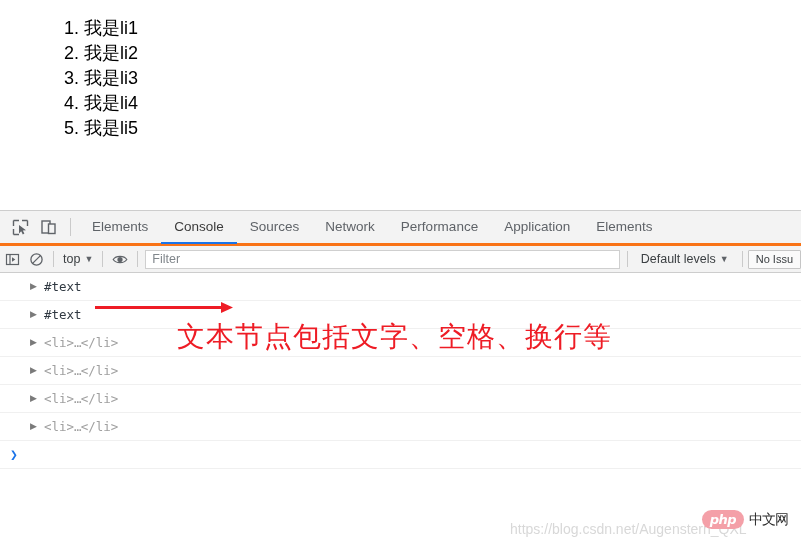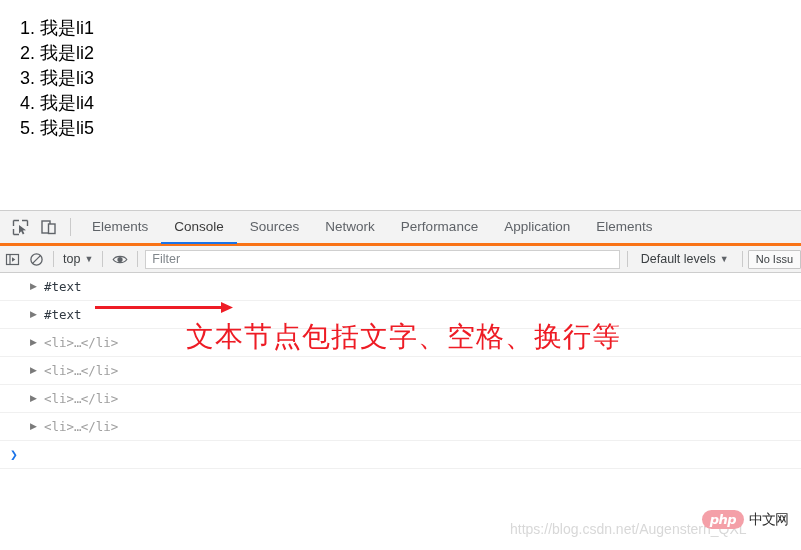--- a/index.html
+++ b/index.html
@@ -16,20 +16,21 @@
   }
 
   
   #page-content {
     position: absolute;
     left: 0; top: 0;
     width: 801px;
     height: 210px;
     background: #ffffff;
     box-sizing: border-box;
+    padding-left: 44px;
   }
   #ordered-list {
     margin: 16px 0 0 0;
     padding-left: 40px;
     list-style-type: decimal;
     font-size: 18px;
     line-height: 25px;
     color: #000000;
     font-family: "Liberation Sans", sans-serif;
   }
@@ -225,21 +226,21 @@
   #red-arrow {
     position: absolute;
     left: 95px;
     top: 301px;
     width: 138px;
     height: 13px;
     pointer-events: none;
   }
   #red-note {
     position: absolute;
-    left: 186px;
+    left: 177px;
     top: 318px;
     font-size: 28px;
     color: #ee1c25;
     font-family: "DejaVu Sans", sans-serif;
     white-space: nowrap;
     letter-spacing: 1px;
     pointer-events: none;
   }
 
   

